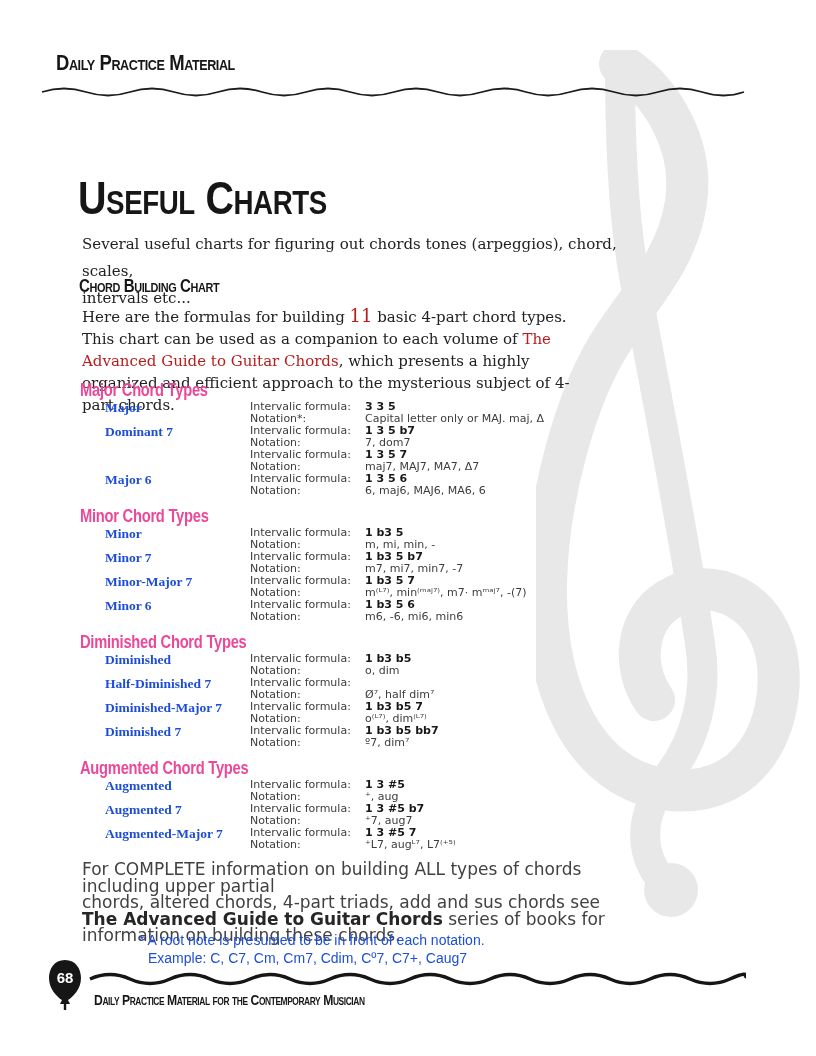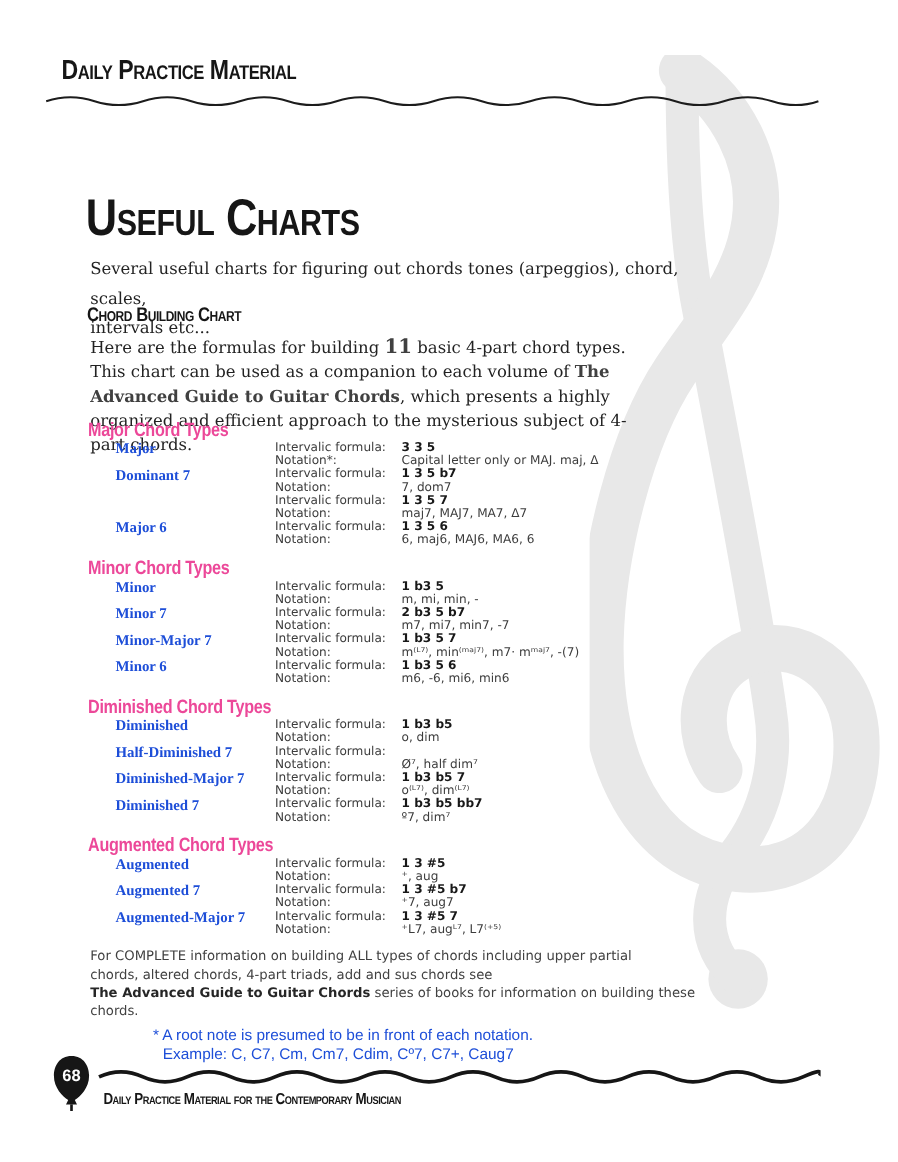--- a/index.html
+++ b/index.html
@@ -22,30 +22,30 @@
   .hd {
     font-family:"Liberation Sans","DejaVu Sans",sans-serif;
     font-weight:800;
     font-variant:small-caps;
     color:#161616;
     letter-spacing:-0.5px;
     white-space:nowrap;
   }
   .cond { display:inline-block; transform:scaleX(0.84); transform-origin:0 0; }
 
-  .header-title { left:56px; top:50px; font-size:25px; }
+  .header-title { left:56px; top:50px; font-size:22px; }
   .top-wave     { left:40px; top:83px; }
   .main-title   { left:78px; top:134px; font-size:47px;margin-top:36px; }
 
   .serif { font-family:"DejaVu Serif","Liberation Serif",serif; color:#222; }
   .intro { left:82px; top:231px; font-size:15px; line-height:27px; width:560px; }
 
   .chart-heading { left:79px; top:276px; font-size:18px; }
   .chart-desc    { left:82px; top:305px; width:508px; font-size:15px; line-height:22px; }
-  .chart-desc .b { font-weight:700; color:#404040; }
+  .chart-desc .b { font-weight:400; color:#b91c1c; }
   .chart-desc .big { font-size:18px; }
 
   .sections { left:80px; top:381px; width:660px; }
   .section { margin-bottom:10px; }
   .section-title {
     font-family:"Liberation Sans","DejaVu Sans",sans-serif;
     font-weight:700; font-size:17.5px; line-height:18px;
     color:#ec4899; letter-spacing:-0.3px; margin:0 0 2px 0; white-space:nowrap;
   }
   .chord {
@@ -58,21 +58,21 @@
     grid-column:1; grid-row:1 / span 2;
     font-family:Liberation Serif, serif;
     font-weight:700; font-size:13.5px; line-height:13px; color:#1d4ed8;
   }
   .c-label { color:#3c3c3c; }
   .c-l1 { grid-column:2; grid-row:1; }
   .c-v1 { grid-column:3; grid-row:1; font-weight:700; color:#181818; }
   .c-l2 { grid-column:2; grid-row:2; }
   .c-v2 { grid-column:3; grid-row:2; color:#3c3c3c; }
 
-  .outro { left:82px; top:861px; width:580px; font-size:12px; line-height:16.5px; color:#414141; }
+  .outro { left:82px; top:861px; width:580px; font-size:17px; line-height:16.5px; color:#414141; }
   .outro .b { font-weight:700; color:#262626; }
 
   .footnote { left:103px; top:931px; font-size:14px; line-height:18px; font-weight:400; color:#1d4ed8;
               font-family:"Liberation Sans","DejaVu Sans",sans-serif;margin-left:36px; }
   .footnote .ex { padding-left:9px; }
 
   .balloon    { left:46px;  top:958px; }
   .foot-wave  { left:88px;  top:968px; }
   .footer-title { left:94px; top:992px; font-size:14.5px; }
 </style>
@@ -144,21 +144,21 @@
       <div class="chord">
         <div class="c-name">Minor</div>
         <div class="c-l1 c-label">Intervalic formula:</div>
         <div class="c-v1">1 b3 5</div>
         <div class="c-l2 c-label">Notation:</div>
         <div class="c-v2">m, mi, min, -</div>
       </div>
       <div class="chord">
         <div class="c-name">Minor 7</div>
         <div class="c-l1 c-label">Intervalic formula:</div>
-        <div class="c-v1">2 b3 5 b7</div>
+        <div class="c-v1">1 b3 5 b7</div>
         <div class="c-l2 c-label">Notation:</div>
         <div class="c-v2">m7, mi7, min7, -7</div>
       </div>
       <div class="chord">
         <div class="c-name">Minor-Major 7</div>
         <div class="c-l1 c-label">Intervalic formula:</div>
         <div class="c-v1">1 b3 5 7</div>
         <div class="c-l2 c-label">Notation:</div>
         <div class="c-v2">m⁽ᴸ⁷⁾, min⁽ᵐᵃʲ⁷⁾, m7· mᵐᵃʲ⁷, -(7)</div>
       </div>

